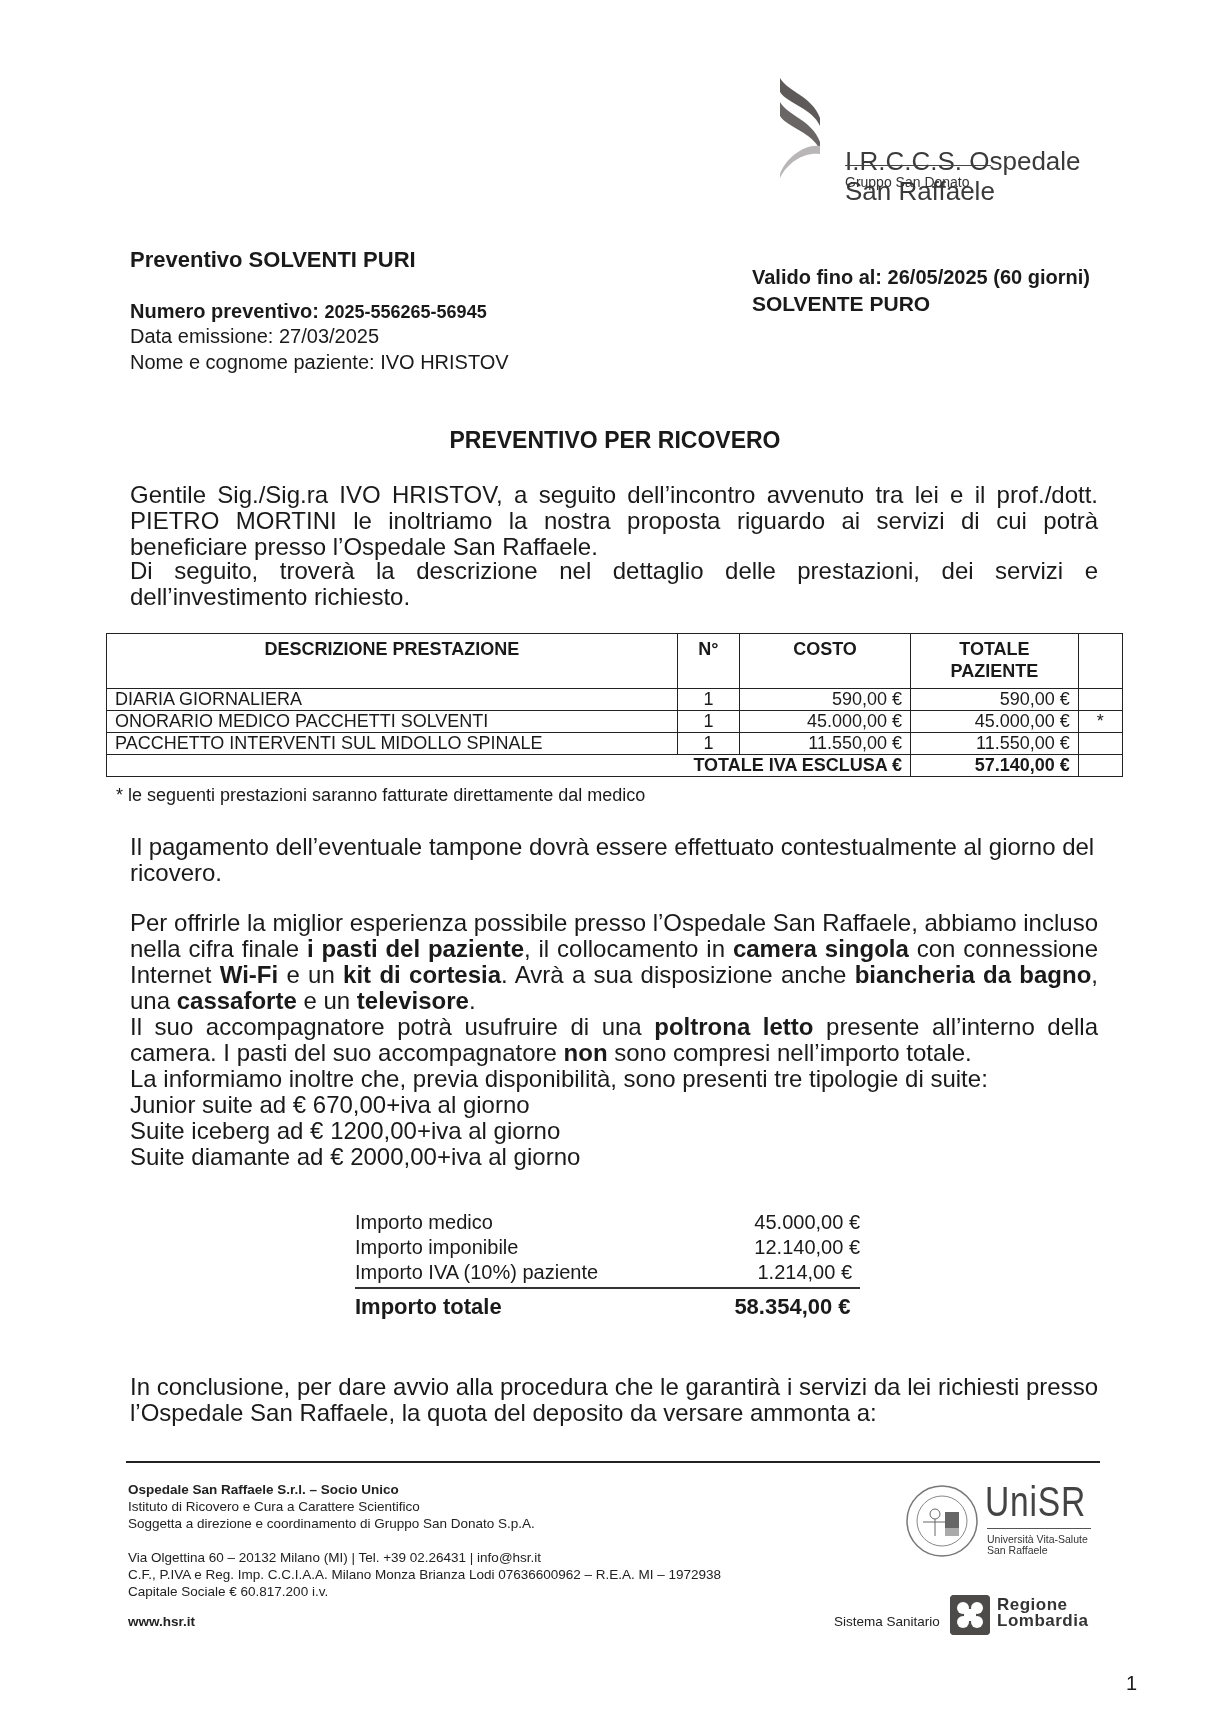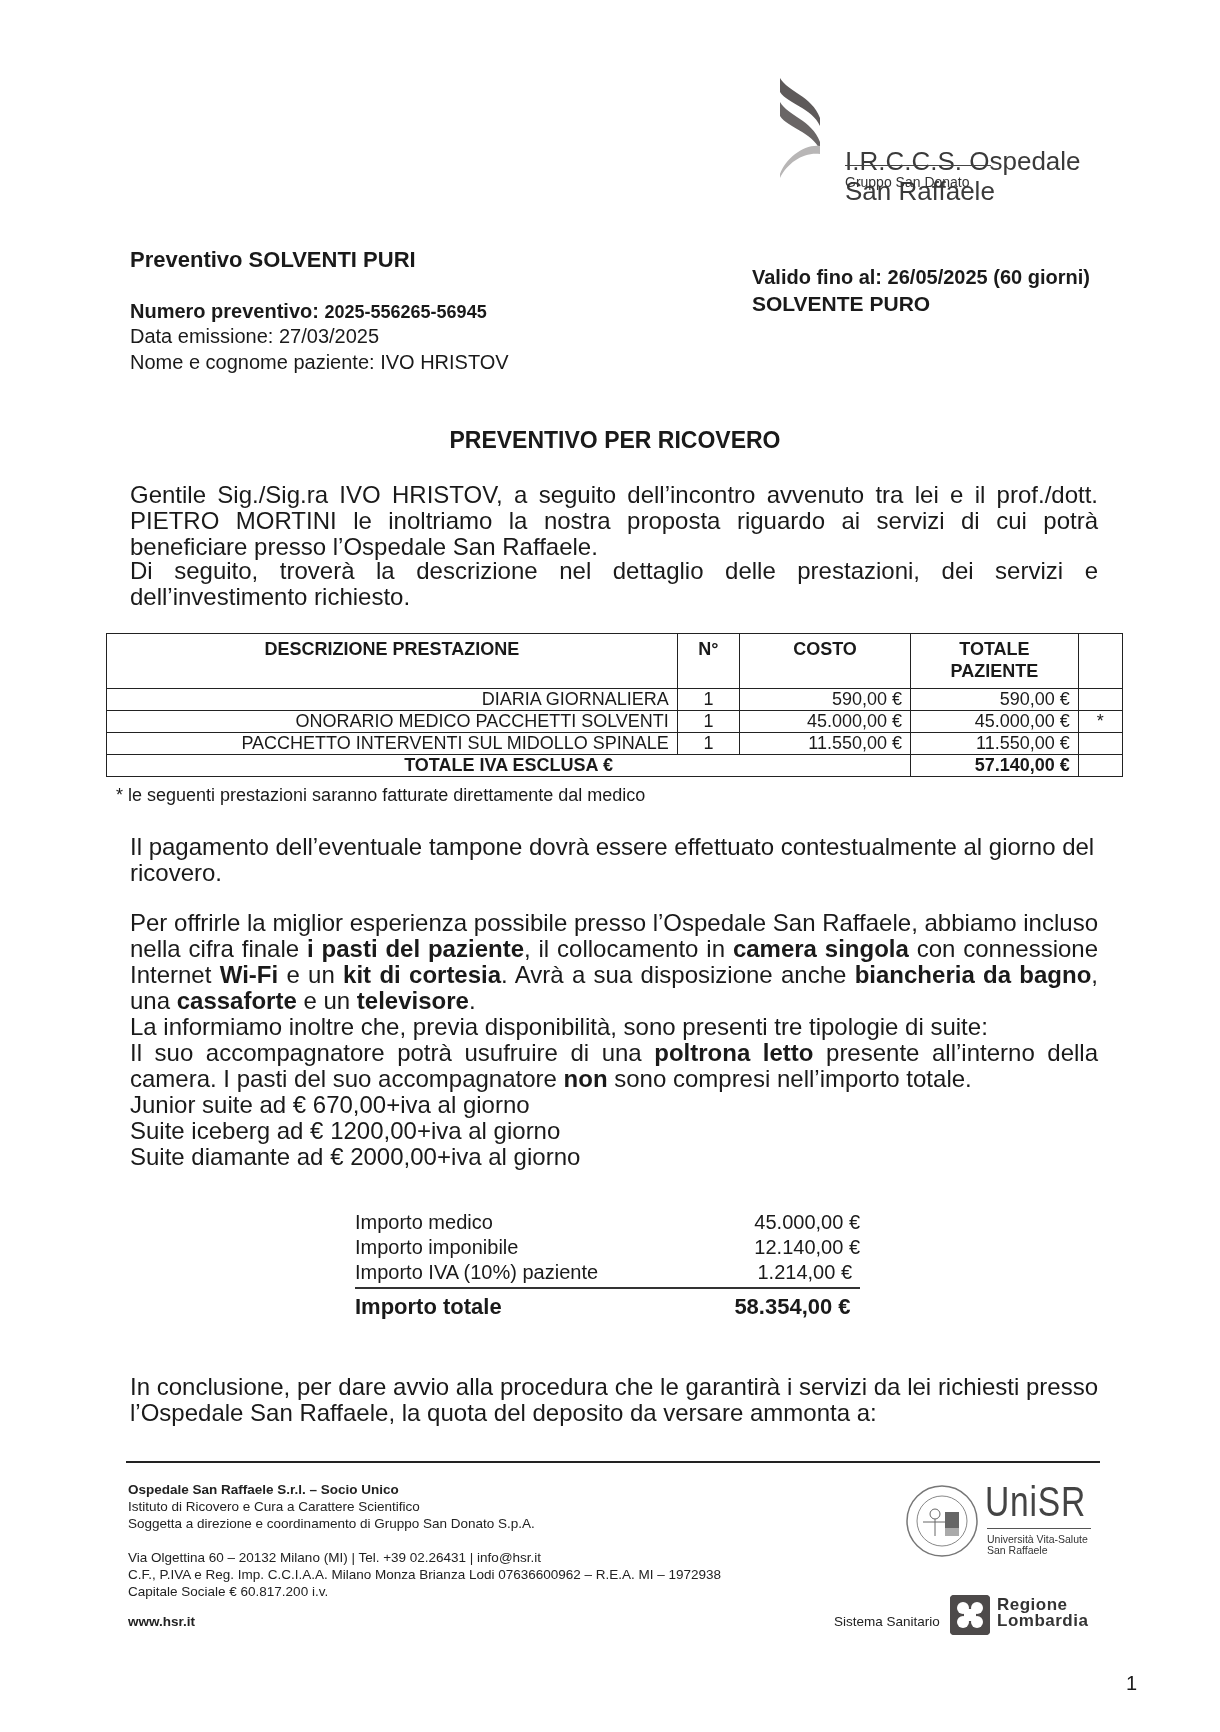--- a/index.html
+++ b/index.html
@@ -28,26 +28,26 @@
   .para { left: 130px; width: 968px; font-size: 24px; line-height: 26px; }
   .justify { text-align: justify; text-align-last: left; }
   .intro { top: 482px; }
   .intro2 { top: 558px; }
 
   
   table.services { position: absolute; left: 106px; top: 633px; width: 1017px; border-collapse: collapse; font-size: 18px; }
   table.services th, table.services td { border: 1.5px solid #222; padding: 0 8px; }
   table.services th { font-weight: bold; text-align: center; vertical-align: top; height: 50px; padding-top: 4px; line-height: 22px; }
   table.services td { height: 21px; line-height: 21px; }
-  .c-desc { width: 570px; text-align: right; }
+  .c-desc { width: 570px; text-align: left; }
   .c-n { width: 46px; text-align: center; }
   .c-cost { width: 157px; text-align: right; }
   .c-tot { width: 153px; text-align: right; margin-top: 23px; }
   .c-star { width: 28px; text-align: center; }
-  .total-label { text-align: center; font-weight: bold; }
+  .total-label { text-align: right; font-weight: bold; }
   .total-val { font-weight: bold; text-align: right; }
   .footnote { left: 116px; top: 785px; font-size: 18px; }
 
   .payment { top: 834px; }
   .services-text { top: 910px; }
   .services-text b { font-weight: bold; }
 
   
   .summary { left: 355px; top: 1210px; width: 505px; font-size: 20px; }
   .sum-row { display: flex; justify-content: space-between; line-height: 25px; }
@@ -153,22 +153,22 @@
       <td class="c-star"></td>
     </tr>
   </tbody>
 </table>
 <div class="abs footnote">* le seguenti prestazioni saranno fatturate direttamente dal medico</div>
 
 <div class="abs para payment">Il pagamento dell’eventuale tampone dovrà essere effettuato contestualmente al giorno del ricovero.</div>
 
 <div class="abs para justify services-text">
   <div><span>Per offrirle la miglior esperienza possibile presso l’Ospedale San Raffaele, abbiamo incluso nella cifra finale </span><b>i pasti del paziente</b><span>, il collocamento in </span><b>camera singola</b><span> con connessione Internet </span><b>Wi-Fi</b><span> e un </span><b>kit di cortesia</b><span>. Avrà a sua disposizione anche </span><b>biancheria da bagno</b><span>, una </span><b>cassaforte</b><span> e un </span><b>televisore</b><span>.</span></div>
+  <div><span>Il suo accompagnatore potrà usufruire di una </span><b>poltrona letto</b><span> presente all’interno della camera. I pasti del suo accompagnatore </span><b>non</b><span> sono compresi nell’importo totale.</span></div>
   <div>La informiamo inoltre che, previa disponibilità, sono presenti tre tipologie di suite:</div>
-  <div><span>Il suo accompagnatore potrà usufruire di una </span><b>poltrona letto</b><span> presente all’interno della camera. I pasti del suo accompagnatore </span><b>non</b><span> sono compresi nell’importo totale.</span></div>
   <div>Junior suite ad € 670,00+iva al giorno</div>
   <div>Suite iceberg ad € 1200,00+iva al giorno</div>
   <div>Suite diamante ad € 2000,00+iva al giorno</div>
 </div>
 
 <div class="abs summary">
   <div class="sum-row">
     <span>Importo medico</span>
     <span class="val">45.000,00 €</span>
   </div>

